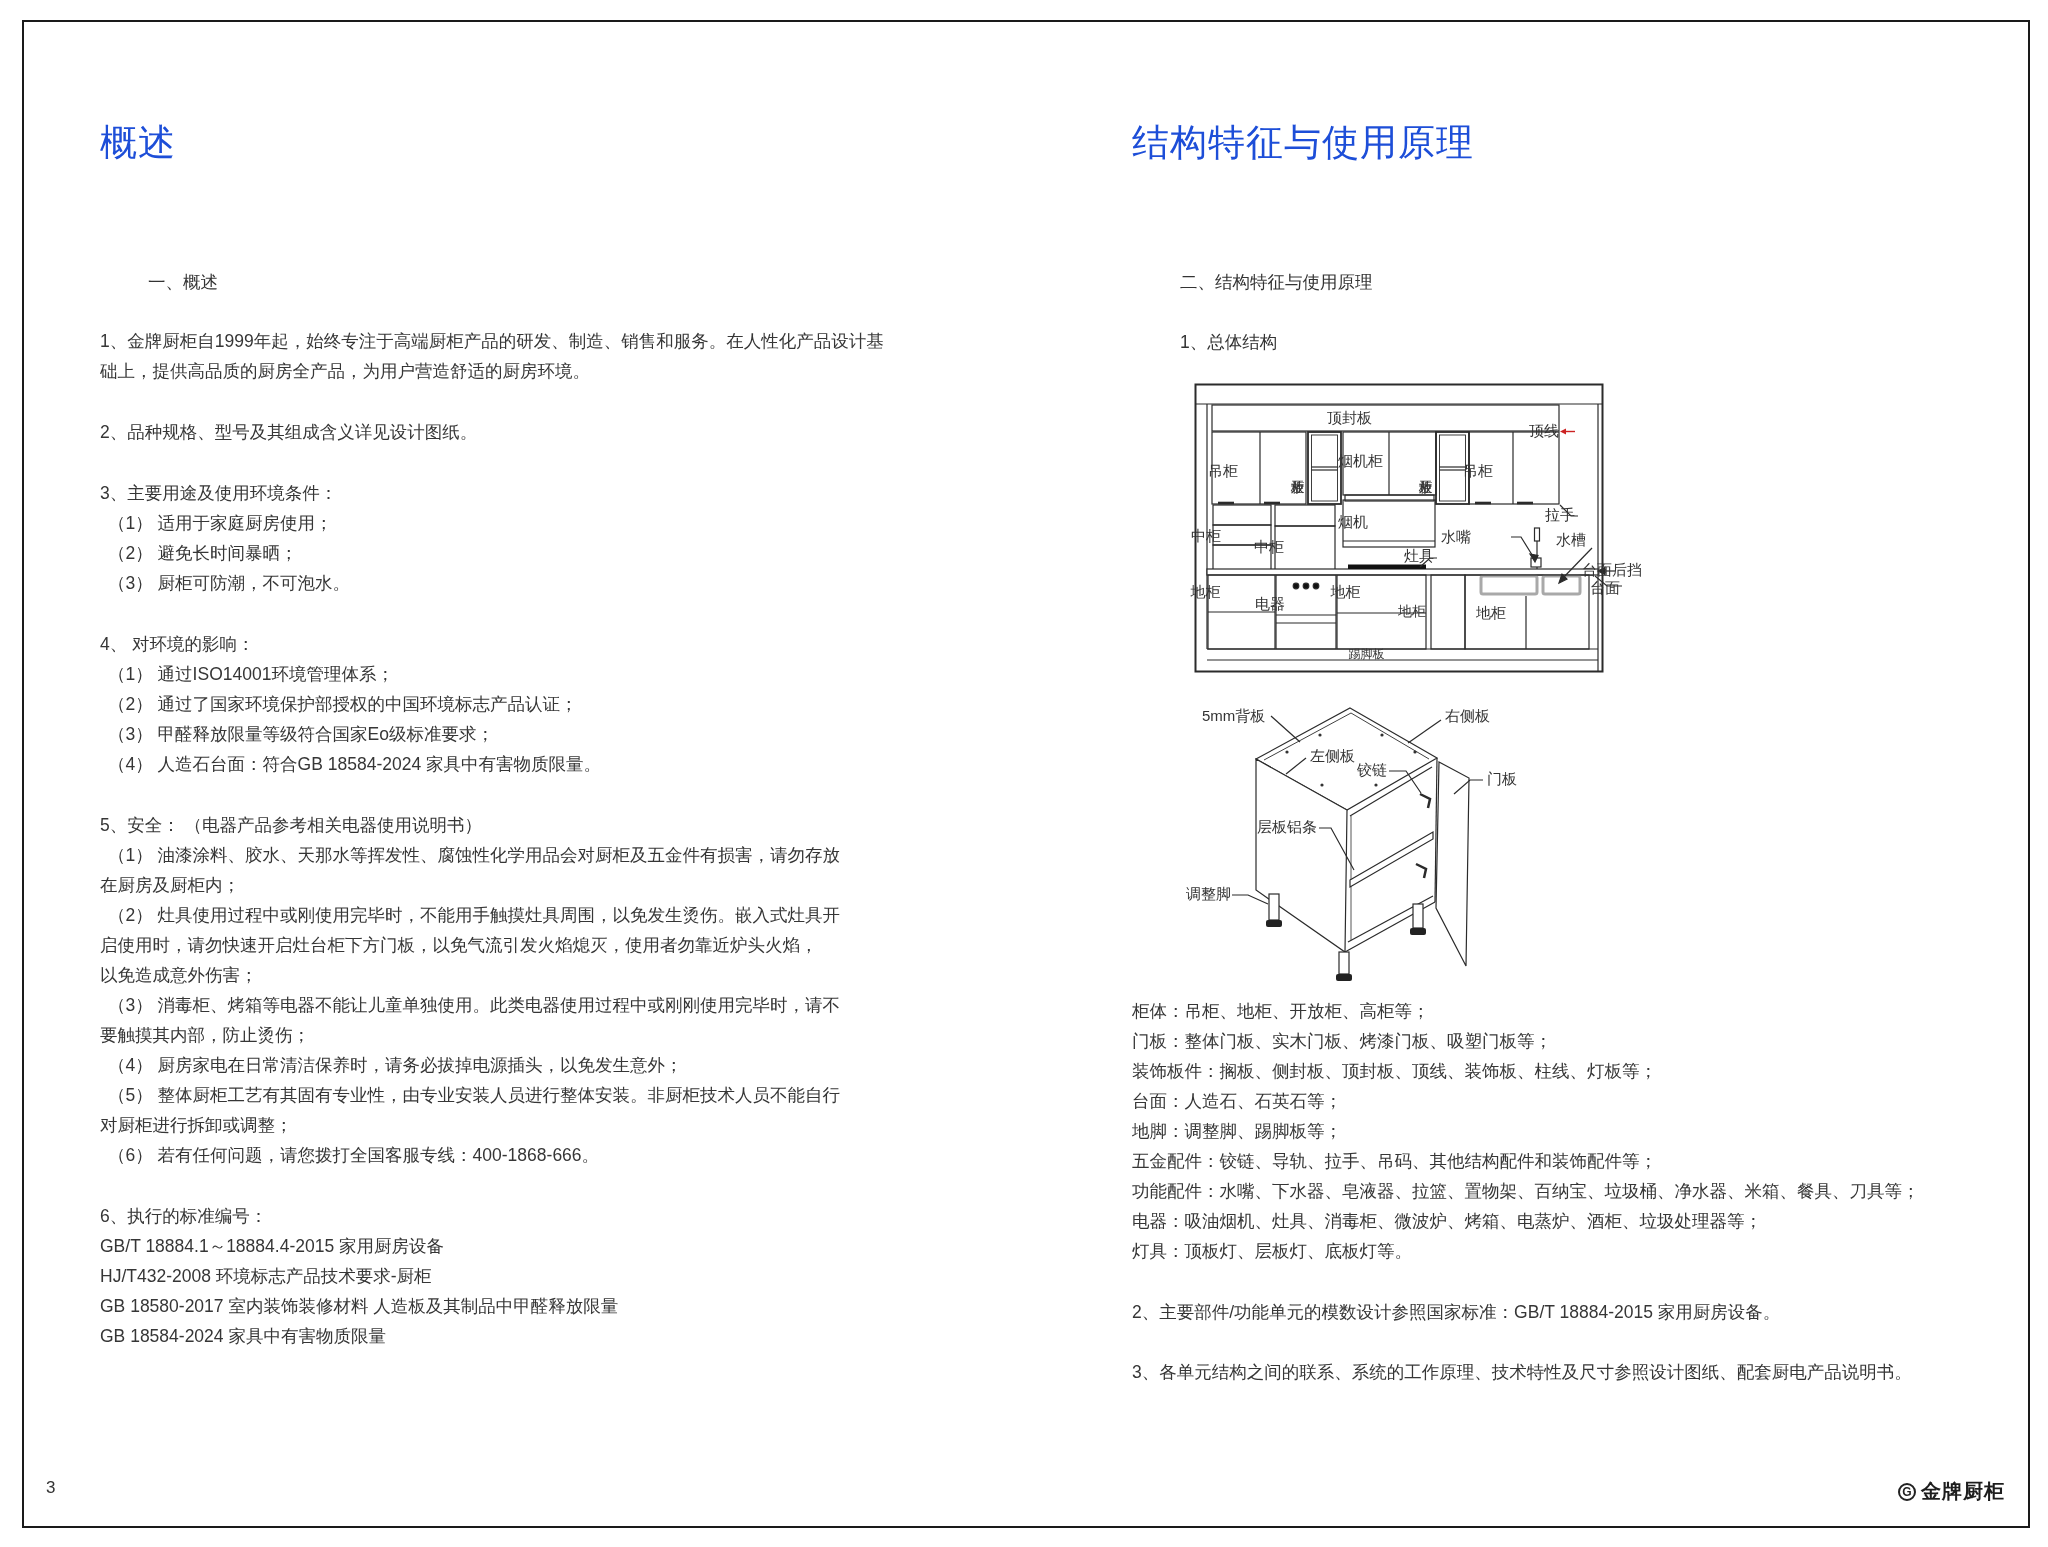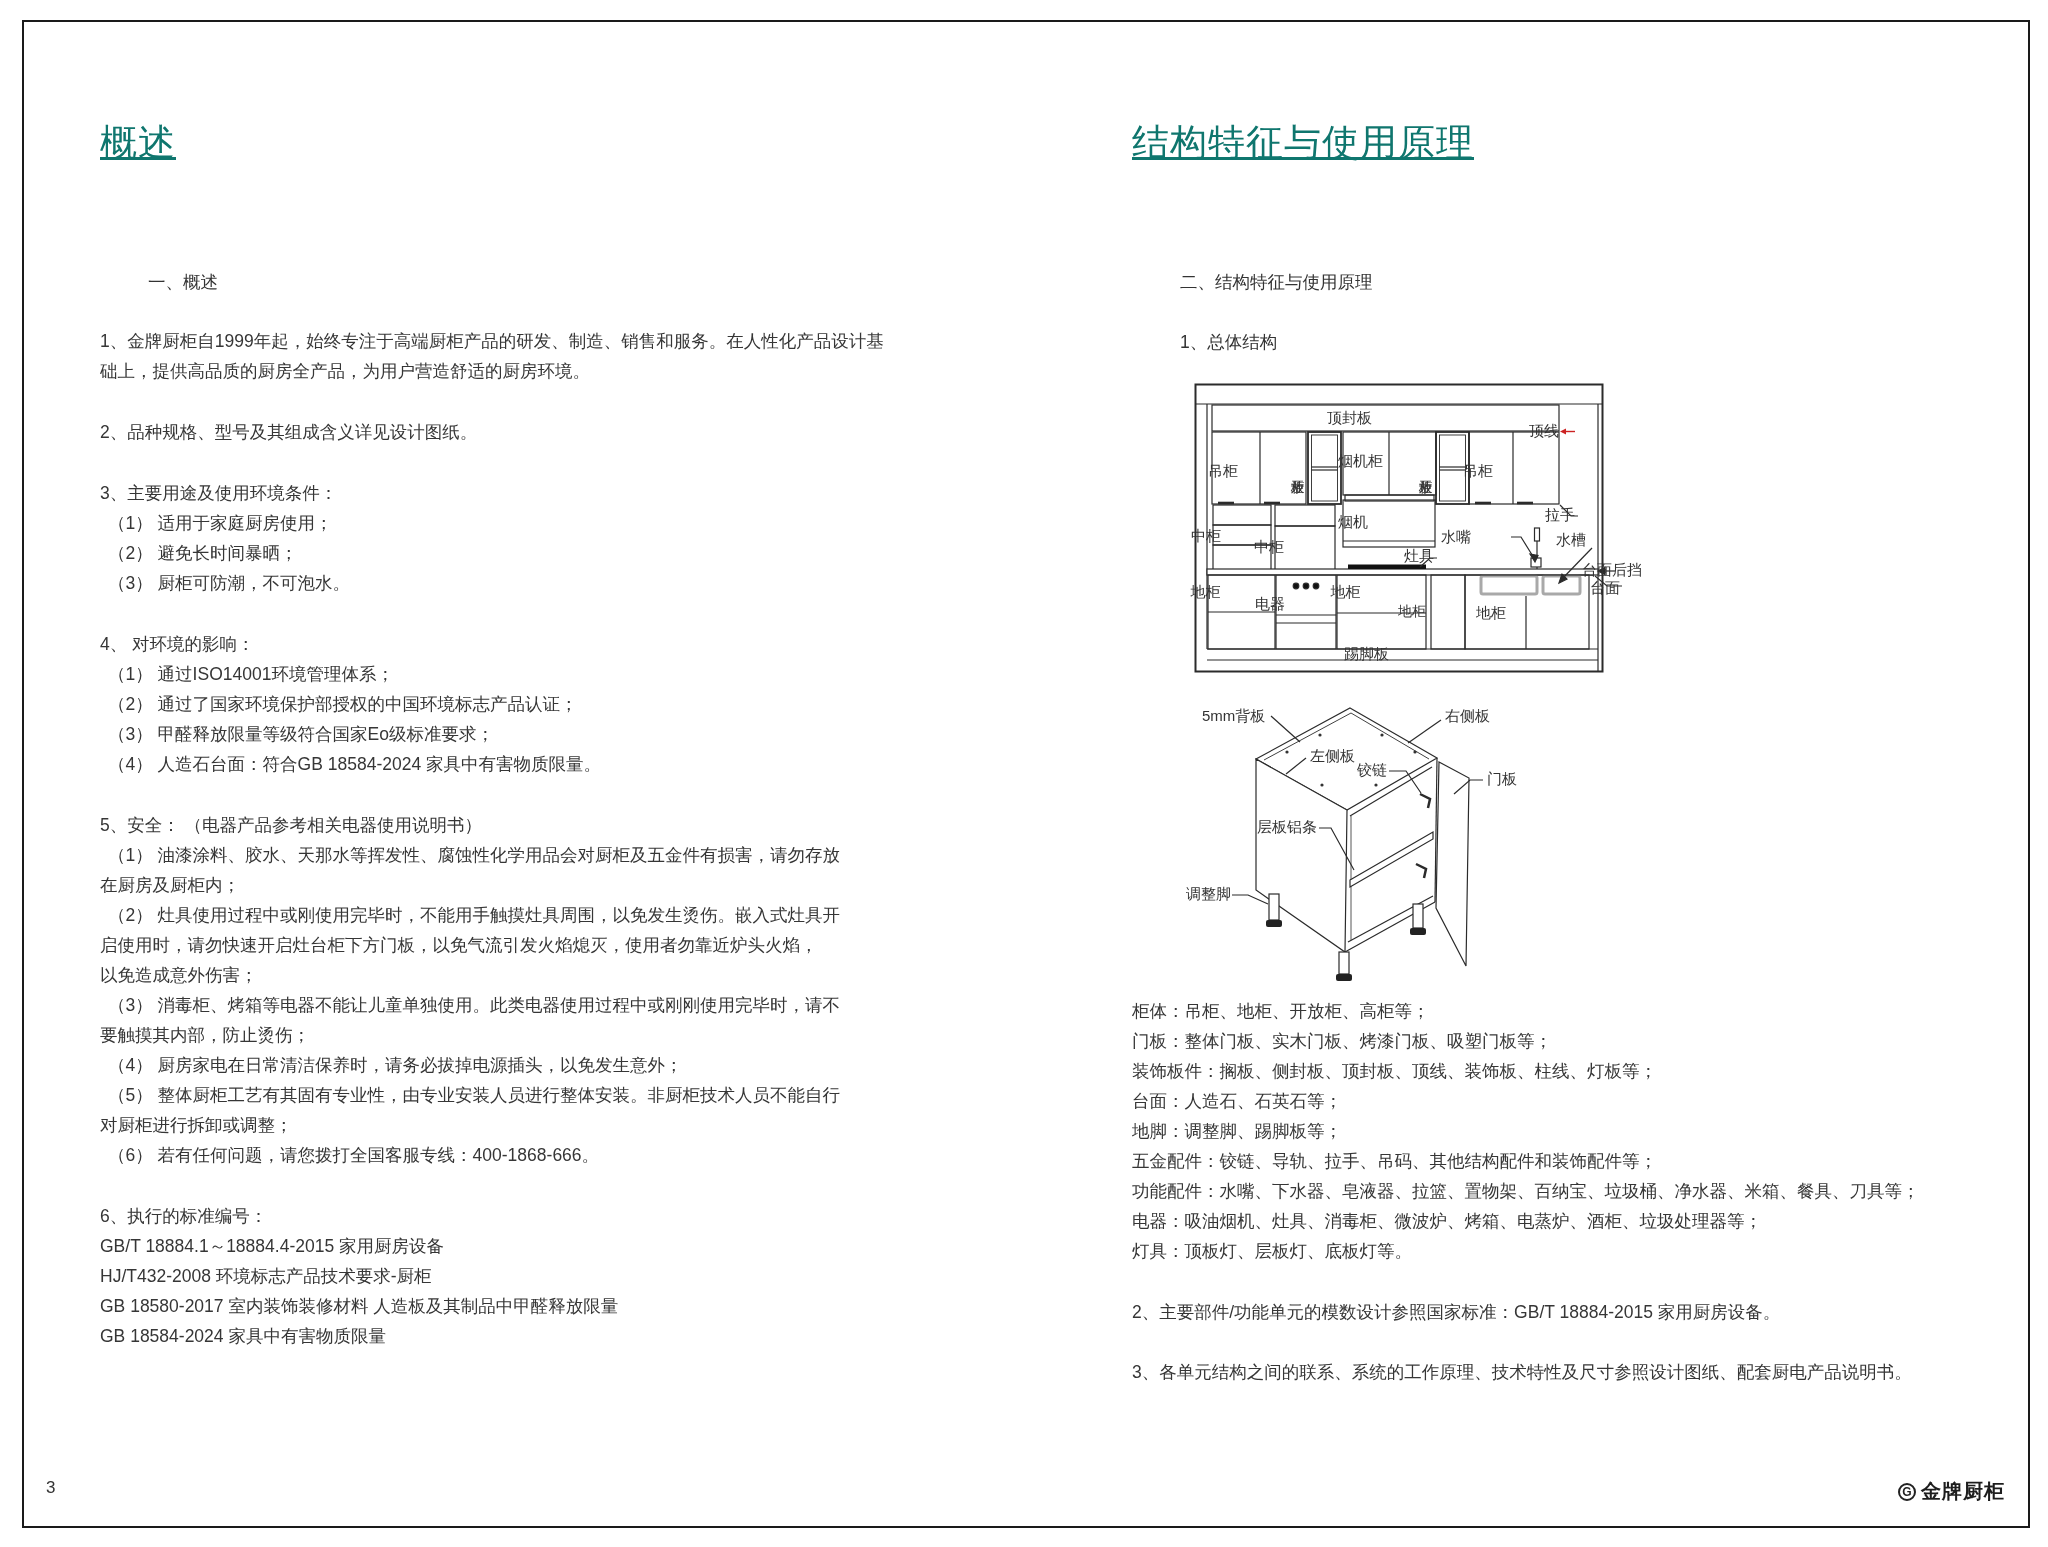--- a/index.html
+++ b/index.html
@@ -3,30 +3,30 @@
 <meta charset="utf-8">
 <style>
   html,body{margin:0;padding:0;}
   body{
     width:2048px;height:1547px;background:#ffffff;position:relative;
     font-family:"Liberation Sans","DejaVu Sans",sans-serif;color:#333;
     -webkit-font-smoothing:antialiased;
   }
   .abs{position:absolute;}
   .page-border{left:22px;top:20px;width:2004px;height:1504px;border:2px solid #1a1a1a;}
-  .big-title{font-size:37px;font-weight:500;color:#0f766e;letter-spacing:1px;white-space:nowrap;text-decoration:underline;}
+  .big-title{font-size:37px;font-weight:500;color:#1d4ed8;letter-spacing:1px;white-space:nowrap;}
   .h2{font-size:17.5px;color:#333;white-space:nowrap;margin-left:48px;}
   .tblock{width:660px;}
   .tline{font-size:17.5px;line-height:30px;color:#363636;white-space:nowrap;}
   .tline.ind{padding-left:8px;}
   .blockgap{height:31px;}
   .dlbl{position:absolute;font-size:15px;line-height:16px;color:#333;white-space:nowrap;}
   .dlbl.c{text-align:center;white-space:normal;}
   .vert{writing-mode:vertical-rl;text-orientation:upright;letter-spacing:0;display:flex;justify-content:center;}
-  .kick{font-size:15px;}
+  .kick{font-size:12px;}
   .small{font-size:14px;}
   .footer-num{font-size:17px;color:#333;}
   .brand{display:flex;align-items:center;gap:5px;}
   .brand-circle{
     width:18px;height:18px;border:2px solid #222;border-radius:50%;
     display:flex;align-items:center;justify-content:center;
     font-size:12px;font-weight:bold;color:#222;box-sizing:border-box;
   }
   .brand-name{font-size:20px;font-weight:bold;color:#1d1d1d;letter-spacing:1px;}
   svg .ln{stroke:#2b2b2b;stroke-width:1.2;fill:none;}

